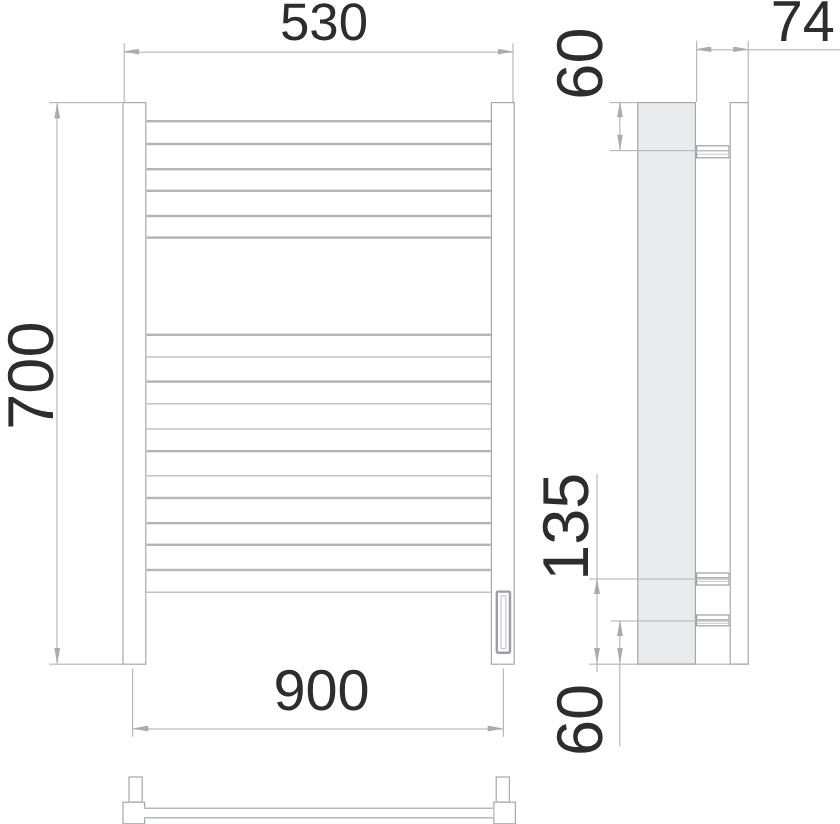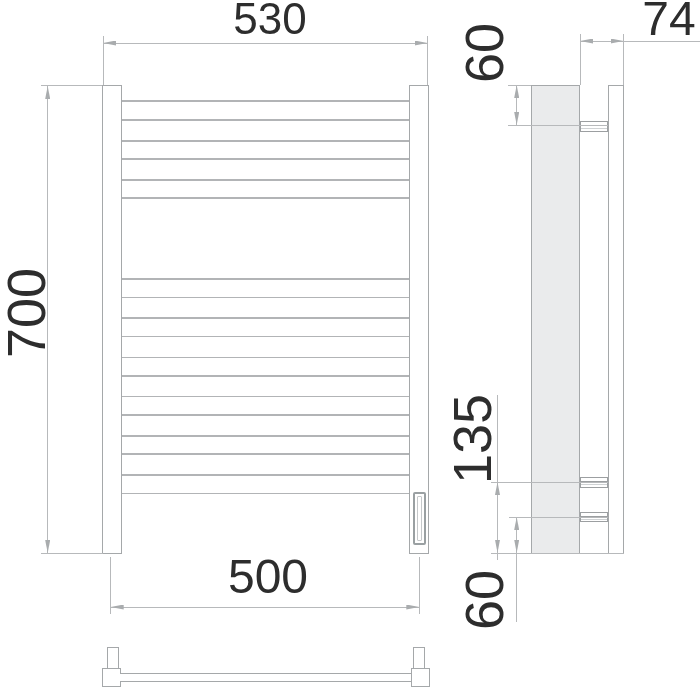--- a/index.html
+++ b/index.html
@@ -81,21 +81,21 @@
   <div>
     <span class="dimtext vert fs54" style="left:26px;top:313px;">700</span>
     <div class="dimline" style="left:47.2px;top:86px;width:1px;height:467px;"></div>
     <div class="arr u" style="left:45.2px;top:86px;"></div>
     <div class="arr d" style="left:45.2px;top:540px;"></div>
     <div class="dimline" style="left:41px;top:85.3px;width:61px;height:1px;"></div>
     <div class="dimline" style="left:41px;top:553.2px;width:62px;height:1px;"></div>
   </div>
 
   <div>
-    <span class="dimtext fs48" style="left:268px;top:577px;">500</span>
+    <span class="dimtext fs48" style="left:268px;top:577px;">900</span>
     <div class="dimline" style="left:110.7px;top:606.5px;width:308.6px;height:1px;"></div>
     <div class="arr l" style="left:110.7px;top:604.5px;"></div>
     <div class="arr r" style="left:406.3px;top:604.5px;"></div>
     <div class="dimline" style="left:110.4px;top:556.5px;width:1px;height:57px;"></div>
     <div class="dimline" style="left:419px;top:556.5px;width:1px;height:57px;"></div>
   </div>
 
   <div>
     <div class="box gray-fill" style="left:530.5px;top:85px;width:49.5px;height:468.7px;"></div>
     <div class="box" style="left:607.5px;top:85px;width:16px;height:468.7px;"></div>

